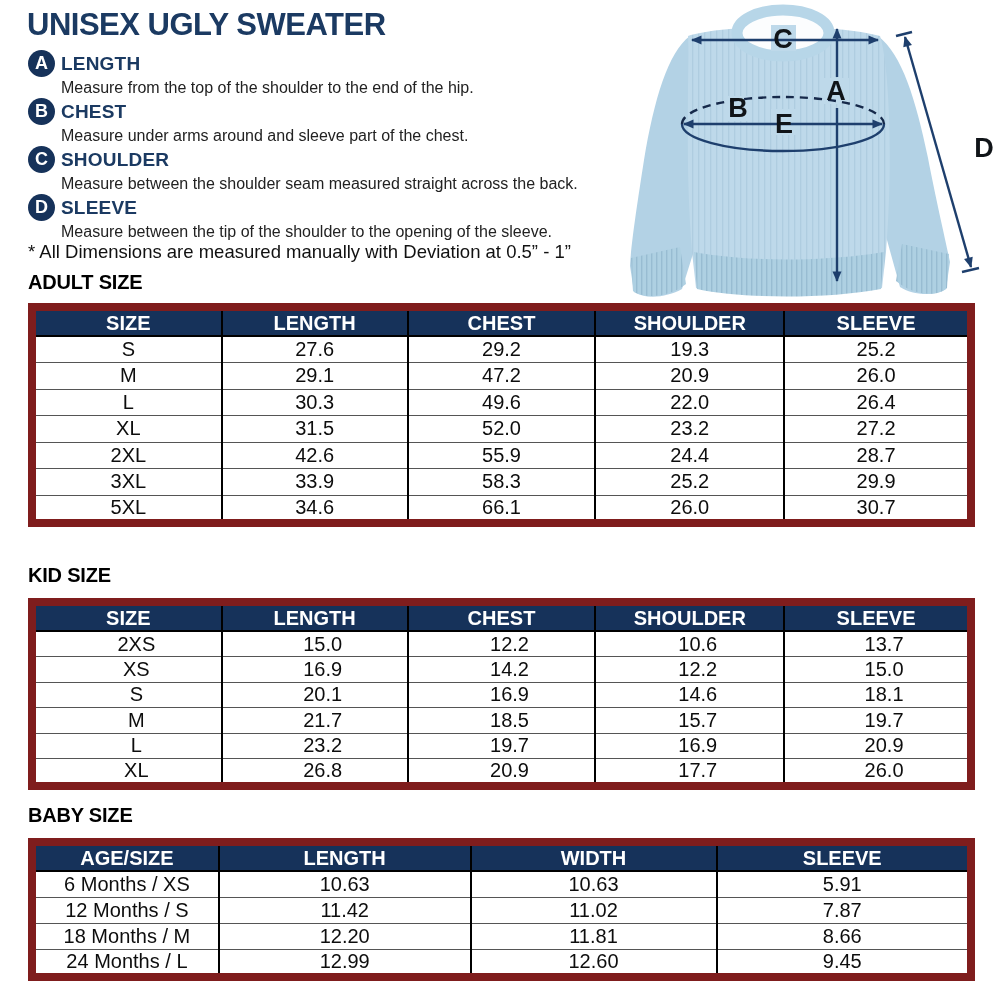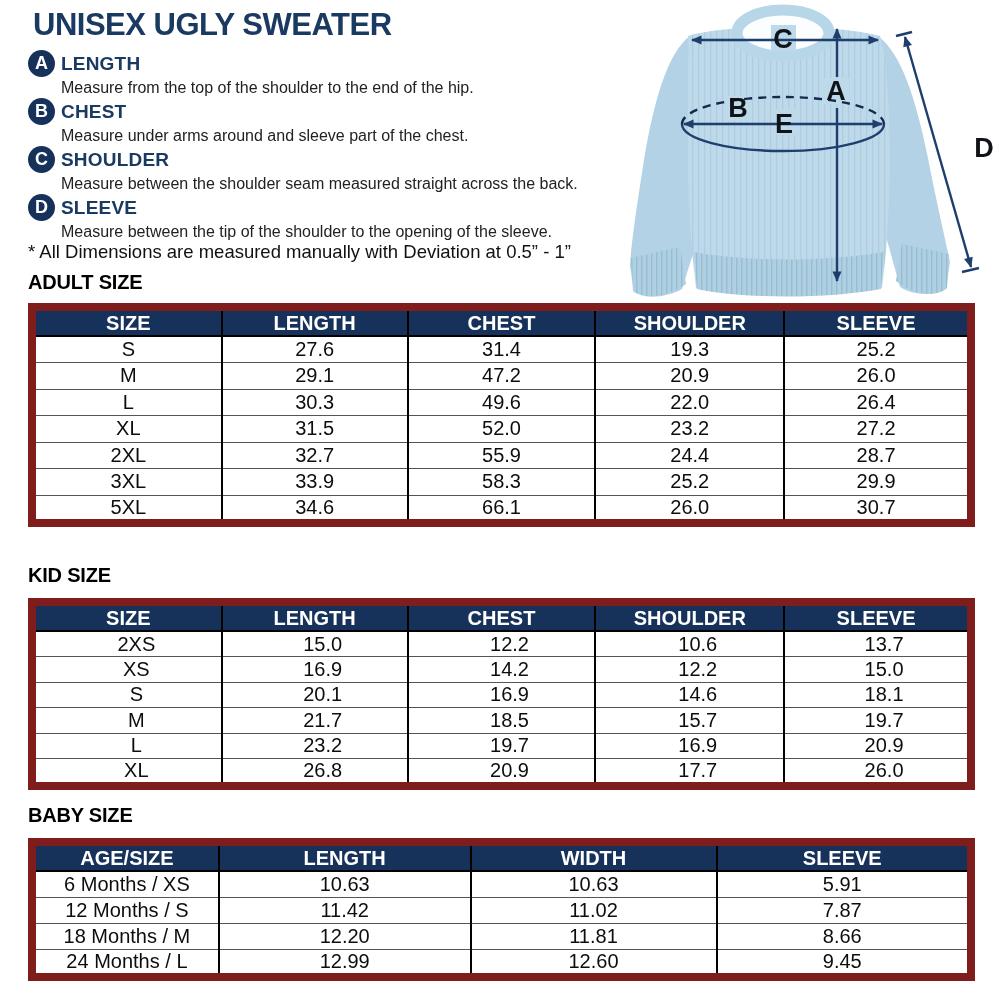--- a/index.html
+++ b/index.html
@@ -1,21 +1,21 @@
 <!DOCTYPE html>
 <html><head>
 <meta charset="utf-8">
 <style>
   html,body{margin:0;padding:0;background:#ffffff;}
   *{box-sizing:border-box;}
   body{font-family:"Liberation Sans","DejaVu Sans",sans-serif;}
   .page{position:relative;width:1000px;height:1000px;background:#ffffff;overflow:hidden;}
 
   .title{position:absolute;left:27px;top:7px;font-size:31px;font-weight:700;
-         color:#1b3a62;letter-spacing:-0.5px;margin-left:6px;}
+         color:#1b3a62;letter-spacing:-0.5px;}
 
   .defs{position:absolute;left:28px;top:50px;width:610px;}
   .def{height:48px;position:relative;}
   .def-head{display:flex;align-items:center;gap:6px;}
   .badge{width:27px;height:27px;border-radius:50%;background:#16325a;color:#fff;
          font-size:18px;font-weight:700;display:flex;align-items:center;justify-content:center;flex:0 0 27px;}
   .term{font-size:19px;font-weight:700;color:#1b3a62;letter-spacing:0.2px;}
   .desc{font-size:16px;color:#222;margin:2px 0 0 33px;line-height:1.15;}
 
   .note{position:absolute;left:28px;top:241px;font-size:18.5px;color:#111;}
@@ -98,21 +98,21 @@
           <th>LENGTH</th>
           <th>CHEST</th>
           <th>SHOULDER</th>
           <th>SLEEVE</th>
         </tr>
       </thead>
       <tbody>
         <tr>
           <td>S</td>
           <td>27.6</td>
-          <td>31.4</td>
+          <td>29.2</td>
           <td>19.3</td>
           <td>25.2</td>
         </tr>
         <tr>
           <td>M</td>
           <td>29.1</td>
           <td>47.2</td>
           <td>20.9</td>
           <td>26.0</td>
         </tr>
@@ -125,21 +125,21 @@
         </tr>
         <tr>
           <td>XL</td>
           <td>31.5</td>
           <td>52.0</td>
           <td>23.2</td>
           <td>27.2</td>
         </tr>
         <tr>
           <td>2XL</td>
-          <td>32.7</td>
+          <td>42.6</td>
           <td>55.9</td>
           <td>24.4</td>
           <td>28.7</td>
         </tr>
         <tr>
           <td>3XL</td>
           <td>33.9</td>
           <td>58.3</td>
           <td>25.2</td>
           <td>29.9</td>

